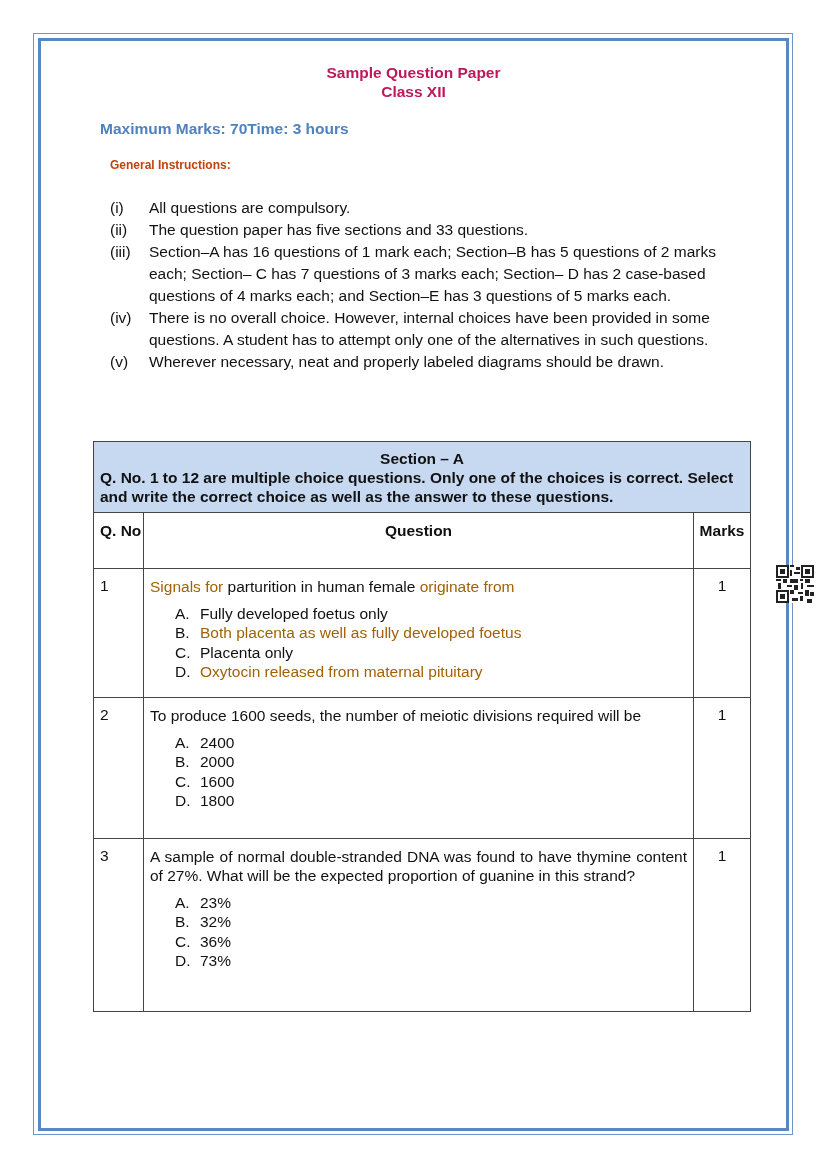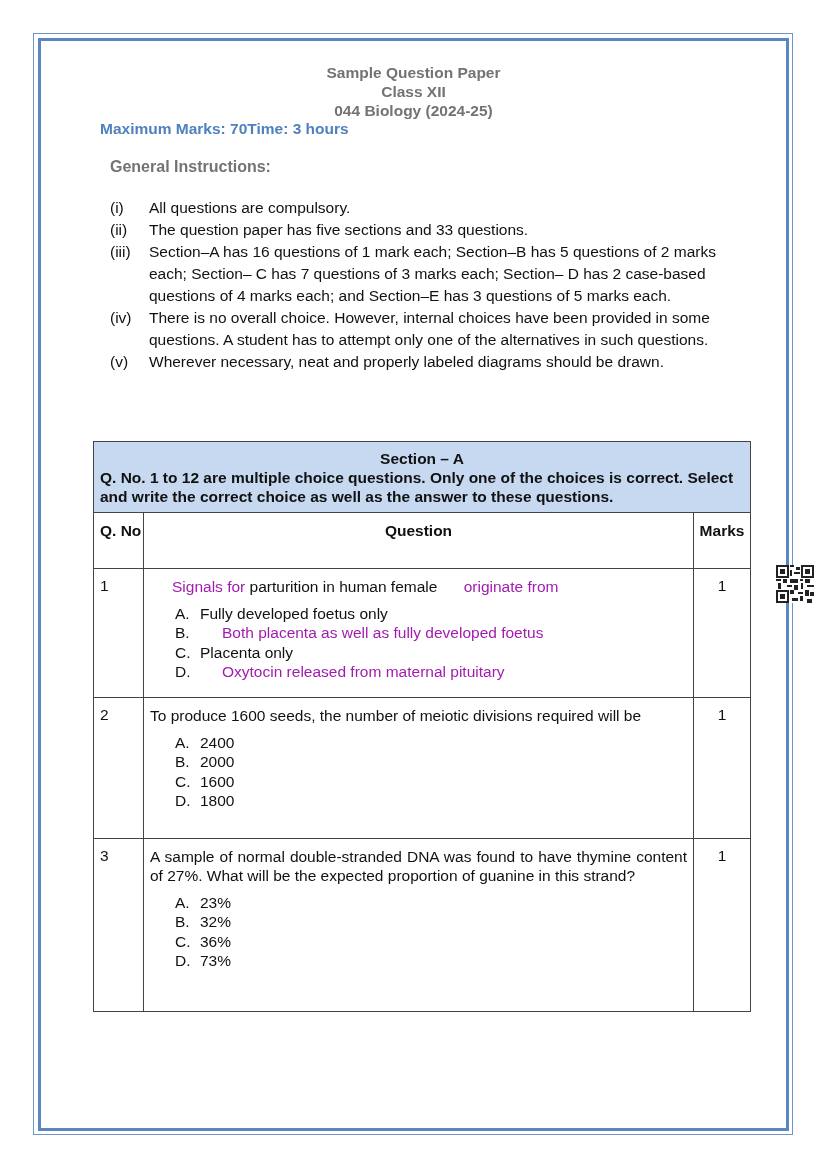--- a/index.html
+++ b/index.html
@@ -3,59 +3,58 @@
 <meta charset="utf-8">
 <style>
   html, body { margin: 0; padding: 0; background: #ffffff; }
   body { width: 827px; height: 1169px; position: relative; overflow: hidden;
          font-family: "Liberation Sans", sans-serif; color: #111; }
   .border-outer { position: absolute; left: 33px; top: 33px; width: 760px; height: 1102px;
                   border: 1px solid #6f95c8; box-sizing: border-box; }
   .border-inner { position: absolute; left: 38px; top: 38px; width: 751px; height: 1093px;
                   border: 3px solid #5b86c4; box-sizing: border-box; }
   .title-block { position: absolute; left: 0; width: 827px; top: 63px; text-align: center;
-                 color: #737373; font-weight: bold; font-size: 15.5px; line-height: 19px; }
+                 color: #be185d; font-weight: bold; font-size: 15.5px; line-height: 19px; }
   .meta-row { position: absolute; left: 100px; width: 628px; top: 120px; display: flex;
               justify-content: flex-start; color: #4f81bd; font-weight: bold; font-size: 15.5px; }
-  .gi-heading { position: absolute; left: 110px; top: 158px; color: #737373; font-weight: bold; font-size: 16px; }
+  .gi-heading { position: absolute; left: 110px; top: 158px; color: #c2410c; font-weight: bold; font-size: 12px; }
   .instructions { position: absolute; left: 110px; top: 197px; width: 620px; font-size: 15.5px; line-height: 22px; color: #111; }
   .instr { display: flex; }
   .instr .num { width: 39px; flex: none; }
   .instr .txt { flex: 1; }
   table.qtable { position: absolute; left: 93px; top: 441px; width: 658px; border-collapse: collapse;
                  font-size: 15.5px; color: #111; }
   table.qtable td, table.qtable th { border: 1.5px solid #444; vertical-align: top; padding: 0; }
   .section-head { background: #c6d9f1; text-align: center; font-weight: bold; padding: 7px 4px 6px 4px !important;
                   line-height: 19px; }
   .section-head .sh-desc { text-align: left; padding-left: 2px; }
   .colhead { font-weight: bold; line-height: 19px; height: 56px; }
   .c-no { width: 50px; padding: 8px 0 0 6px !important; box-sizing: border-box; margin-top: 40px; }
   .c-q { padding: 8px 6px 0 6px !important; }
   .c-m { width: 57px; text-align: center; padding-top: 8px !important; box-sizing: border-box; }
   .colhead .c-q { text-align: center; }
   .qtext { line-height: 19px; text-align: justify; }
-  .gray { color: #a21caf; margin-left: 22px; }
+  .gray { color: #a16207; }
   .options { margin: 8px 0 0 25px; line-height: 19.3px; }
   .opt { display: flex; }
   .opt .ol { width: 25px; flex: none; }
   .row1 td { height: 120px; }
   .row2 td { height: 132px; }
   .row3 td { height: 164px; }
   .qr { position: absolute; left: 776px; top: 565px; width: 38px; height: 38px; }
 </style>
 </head>
 <body>
 
 <div class="border-outer"></div>
 <div class="border-inner"></div>
 
 <div class="title-block">
   <div>Sample Question Paper</div>
   <div>Class XII</div>
-  <div>044 Biology (2024-25)</div>
 </div>
 
 <div class="meta-row">
   <span>Maximum Marks: 70</span>
   <span>Time: 3 hours</span>
 </div>
 
 <div class="gi-heading">General Instructions:</div>
 
 <div class="instructions">

